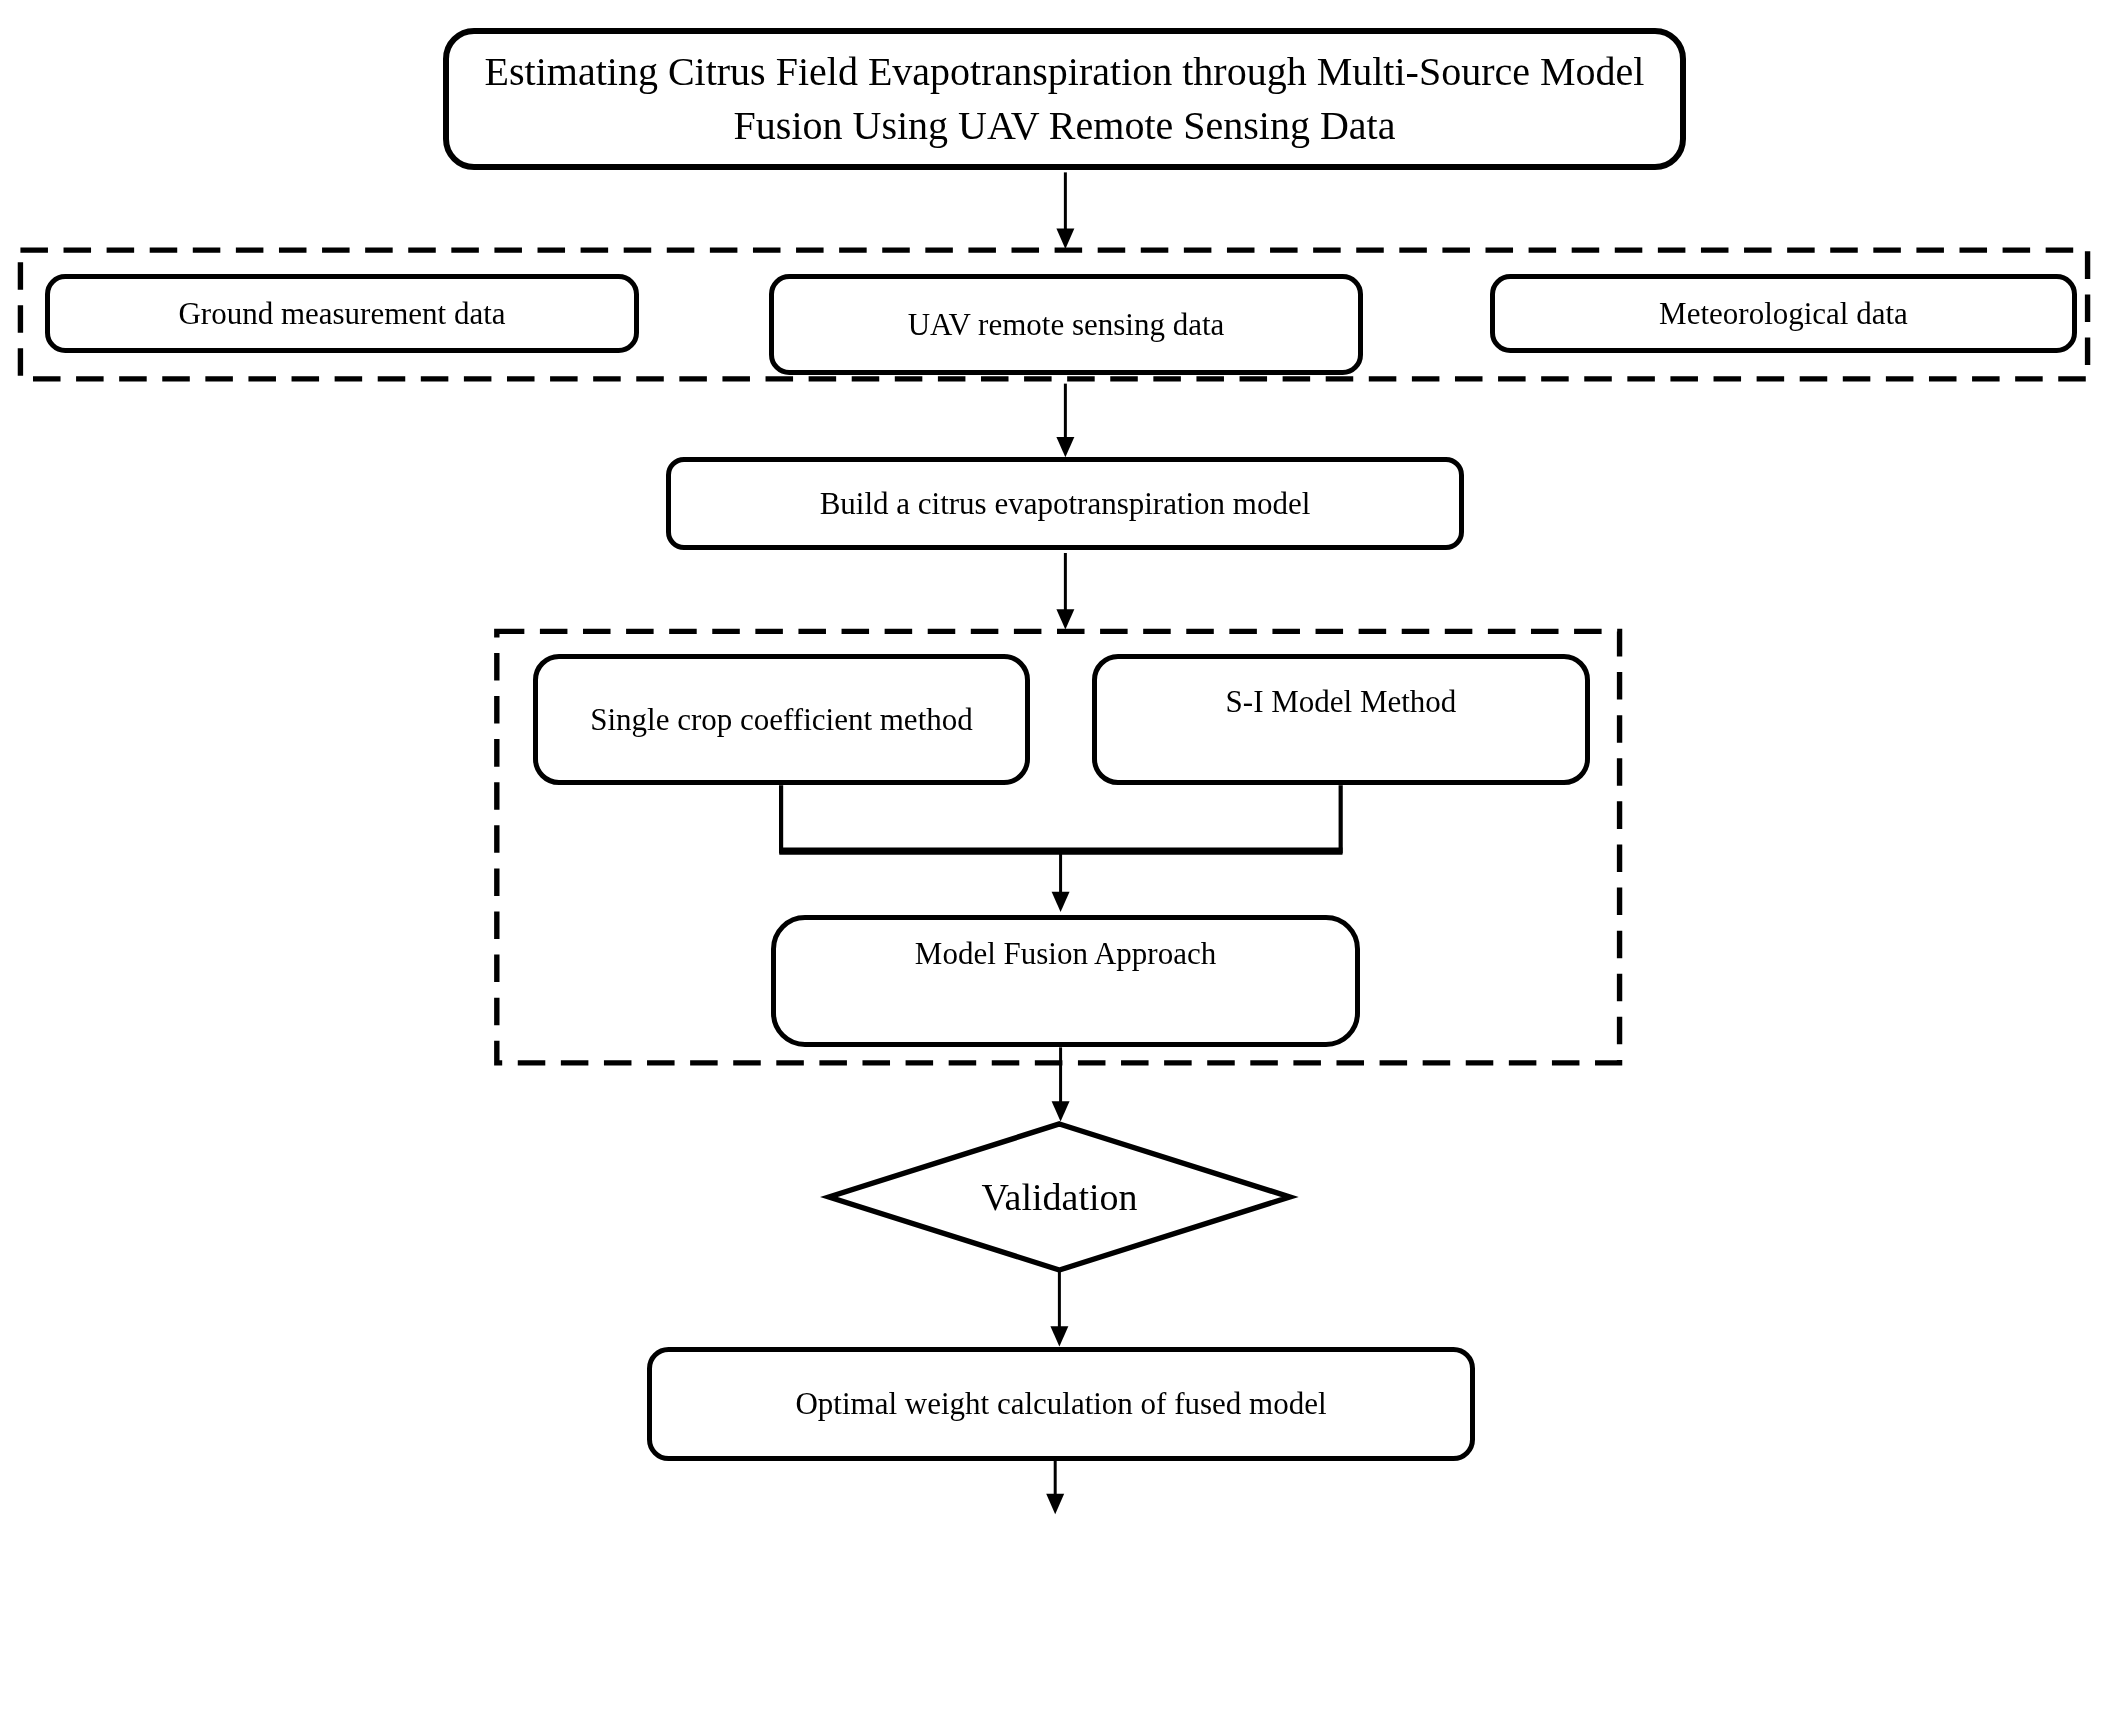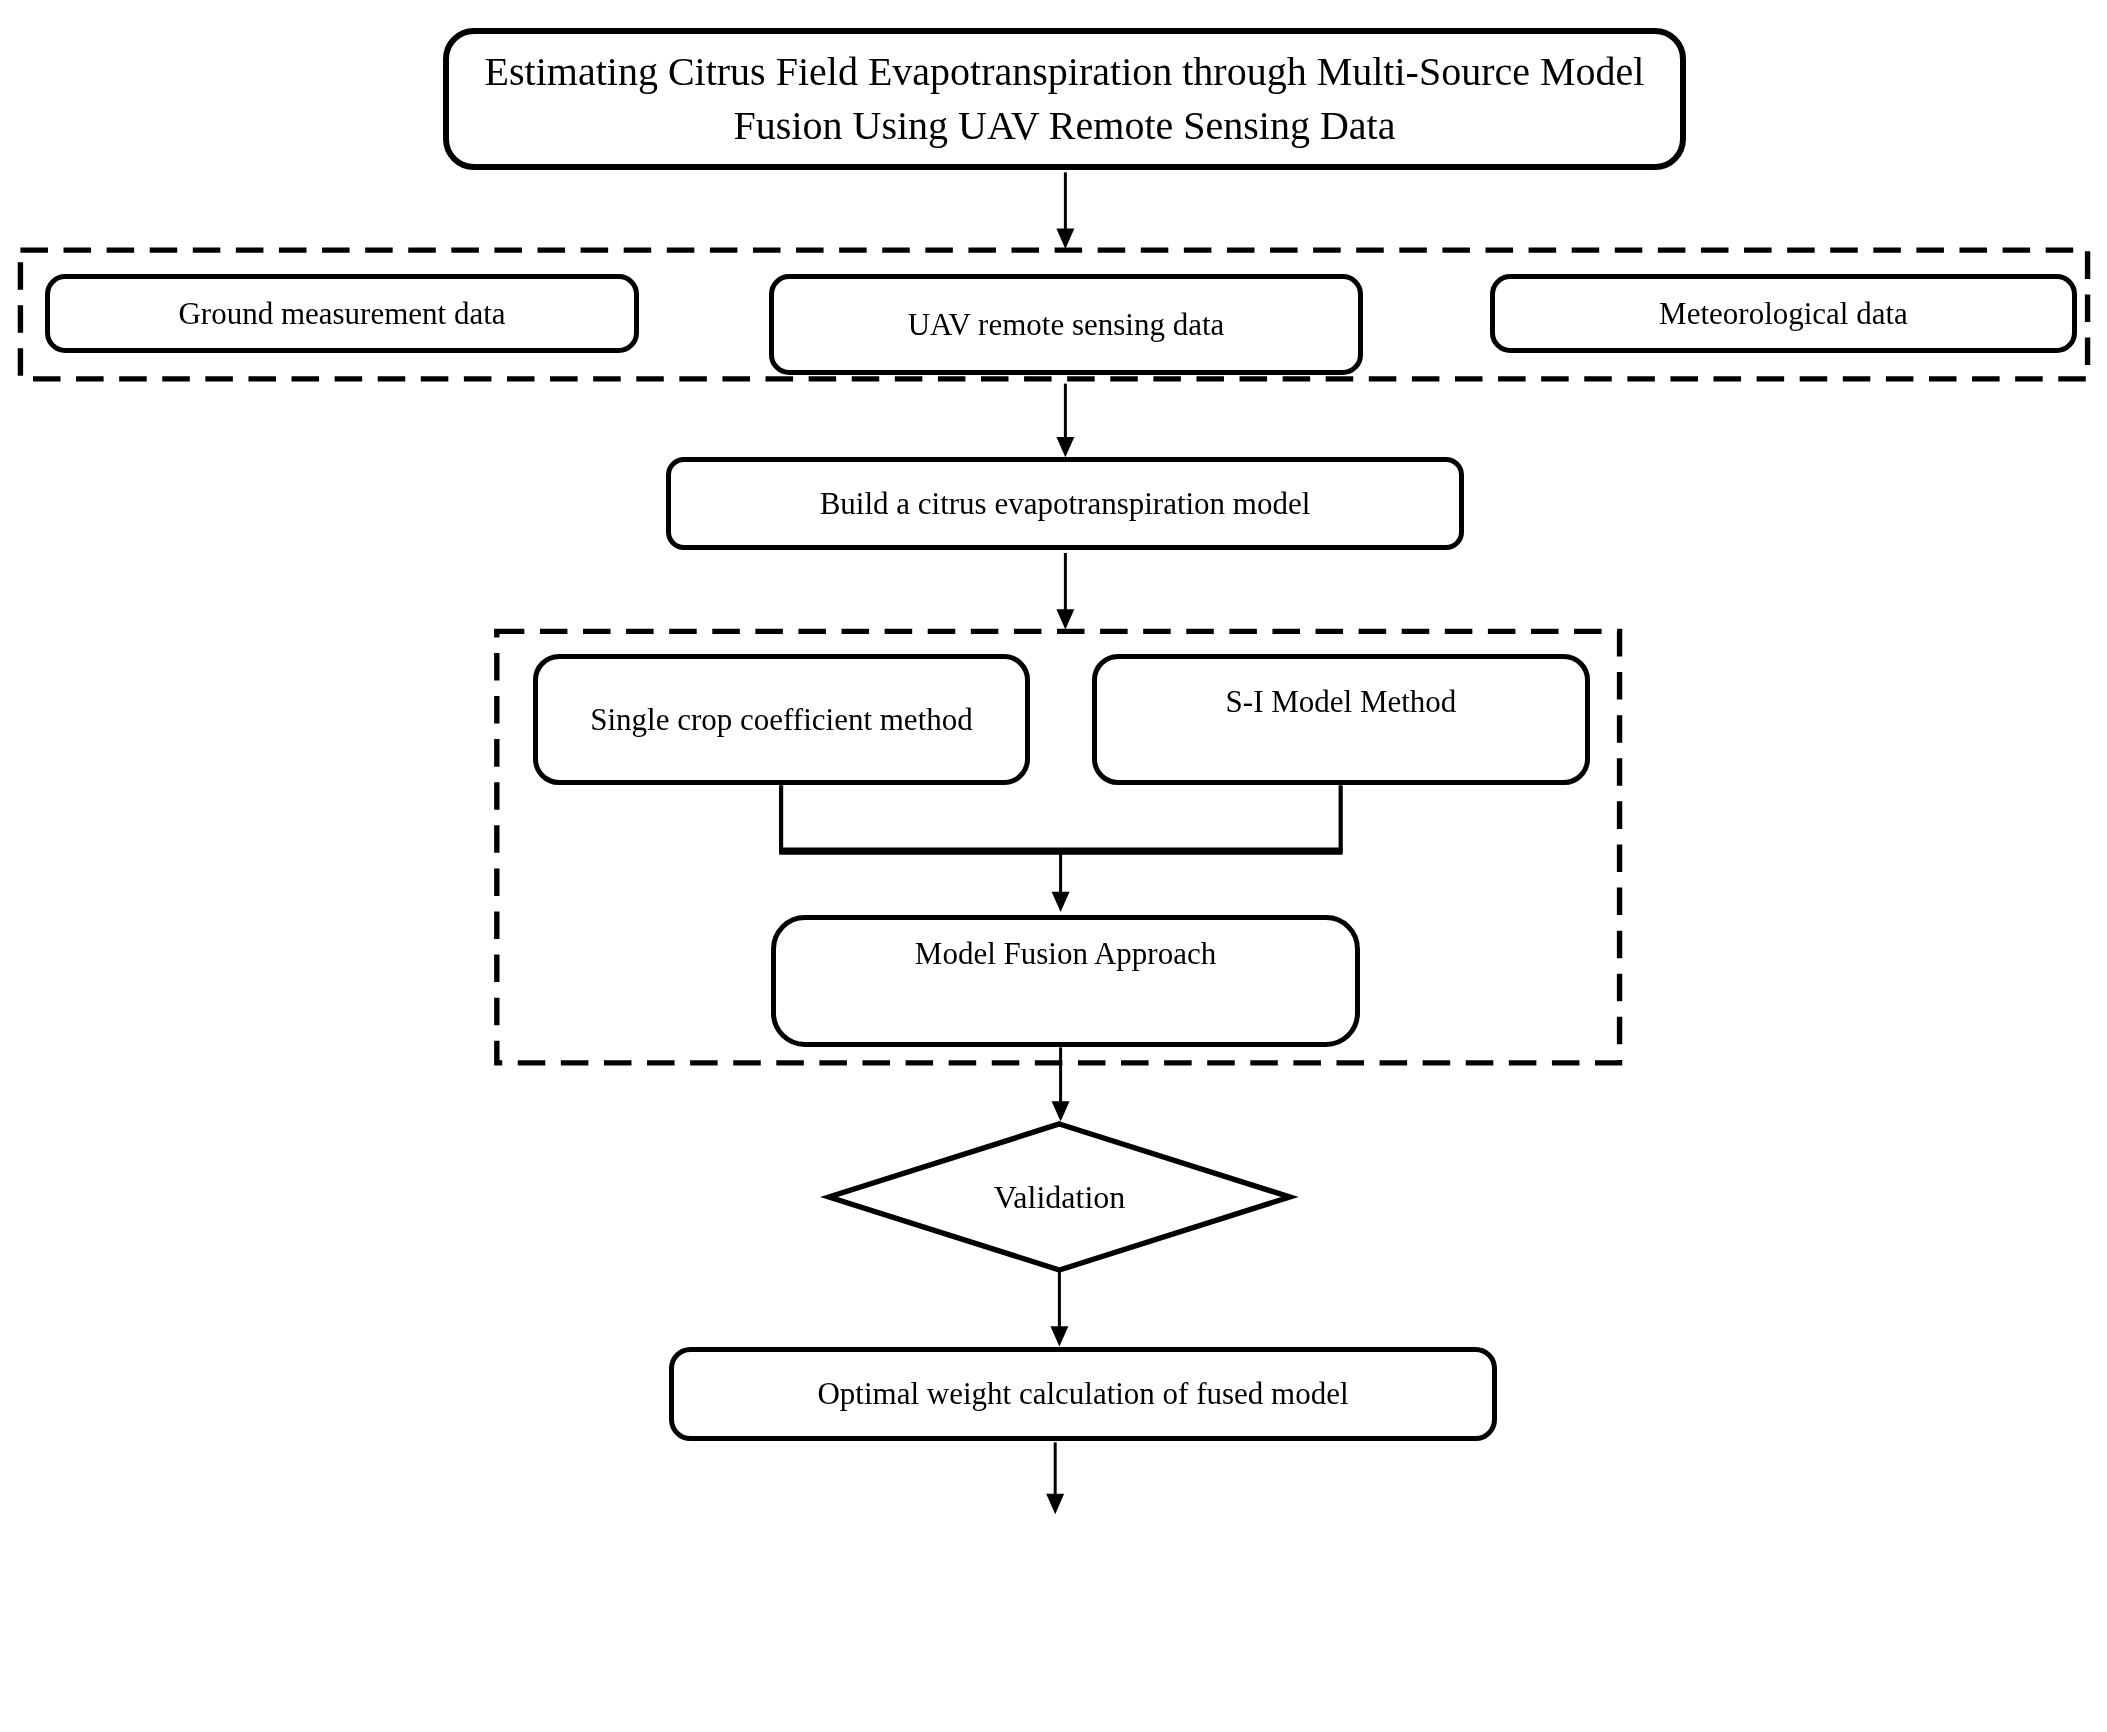--- a/index.html
+++ b/index.html
@@ -65,32 +65,32 @@
     border-radius: 31px; border-width: 6px;
     font-size: 40px; padding: 12px 29px;
   }
   .node-ground { left: 45px;   top: 274px; width: 594px; height: 79px; border-radius: 20.3px; }
   .node-uav    { left: 769px; top: 274px; width: 594px; height: 101px; border-radius: 20.3px; }
   .node-met    { left: 1490px; top: 274px; width: 587px; height: 79px; border-radius: 20.3px; }
   .node-build  { left: 666px; top: 457px; width: 798px; height: 93px; border-radius: 18px; }
   .node-single { left: 533px;  top: 654px; width: 497px; height: 131px; border-radius: 26px; }
   .node-si     { left: 1092px; top: 654px; width: 498px; height: 131px; border-radius: 26px; padding-bottom: 38px; }
   .node-fusion { left: 771px; top: 915px; width: 589px; height: 132px; border-radius: 34px; padding-bottom: 57px; }
-  .node-optimal{ left: 669px; top: 1347px; width: 828px; height: 94px; border-radius: 21.5px; padding: 18px 12px; }
+  .node-optimal{ left: 647px; top: 1347px; width: 828px; height: 114px; border-radius: 21.5px; padding: 18px 12px; }
   .node-final  { left: 652px; top: 1515px; width: 819px; height: 190px; border-radius: 38px; padding: 2.4px 24px; }
   .diamond-label {
     position: absolute;
     left: 829px; top: 1154px; width: 461px; height: 86px;
     background: transparent;
     border: none;
     display: flex;
     align-items: center;
     justify-content: center;
     text-align: center;
-    font-size: 32px;
+    font-size: 38px;
   }
 </style>
 </head>
 <body>
 
 <div id="canvas">
 
   <svg id="connector-layer" viewBox="0 0 3522 2894" xmlns="http://www.w3.org/2000/svg">
 
     <rect class="dashed-group" x="34" y="418" width="3454" height="215"></rect>

